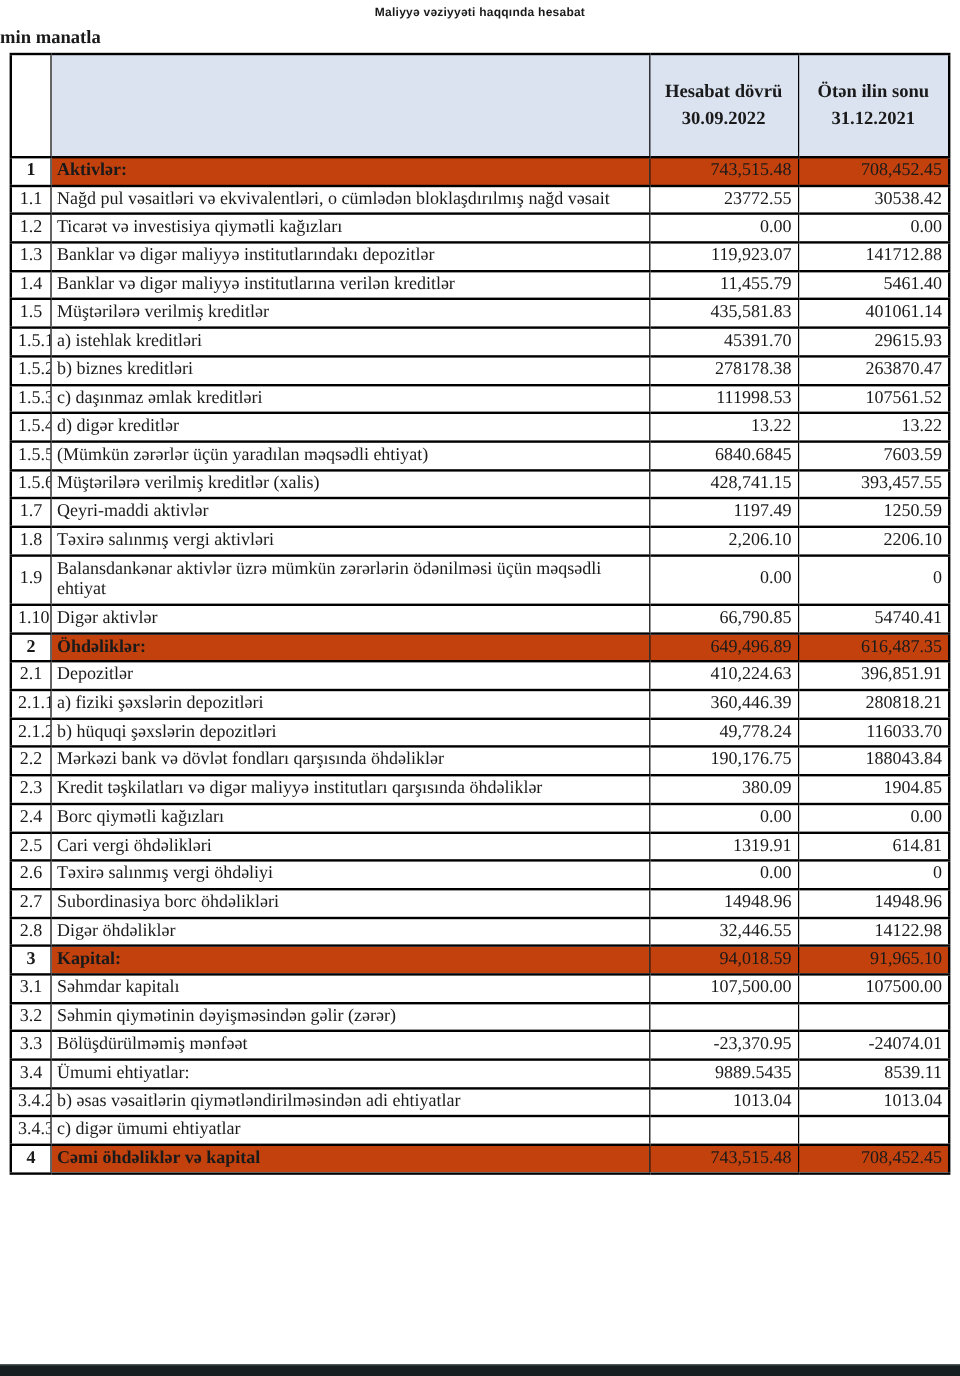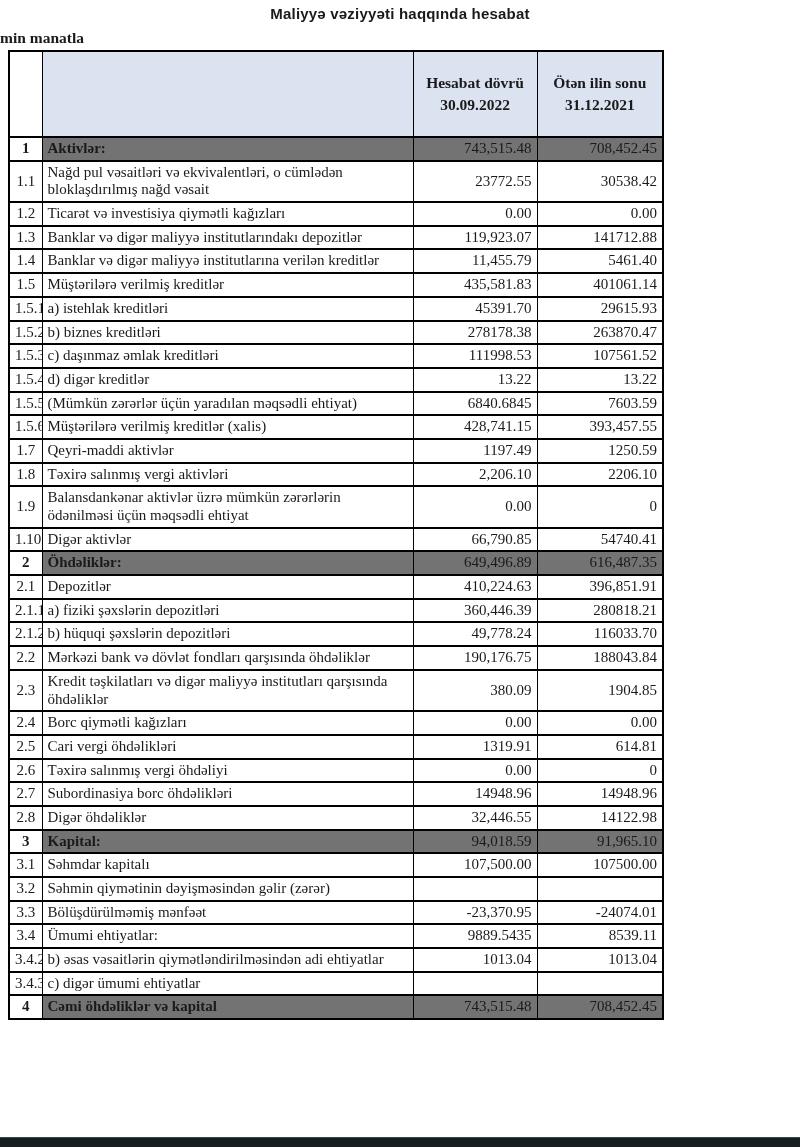--- a/index.html
+++ b/index.html
@@ -12,34 +12,34 @@
     position: relative;
     height: 1147px;
     font-family: "Liberation Serif", "DejaVu Serif", serif;
     color: #1a1a1a;
     overflow: hidden;
   }
   .page-title {
     text-align: center;
     font-family: "Liberation Sans", "DejaVu Sans", sans-serif;
     font-weight: bold;
-    font-size: 15px;
+    font-size: 10px;
     padding-top: 5px;
     letter-spacing: 0.2px;
   }
   .unit-note {
     text-align: left;
     font-weight: bold;
     font-size: 15.5px;
     padding: 7px 10px 3px 0;
   }
   table.fin {
     border-collapse: collapse;
     table-layout: fixed;
-    width: 656px;
+    width: 784px;
     margin-left: 8px;
     font-size: 15px;
   }
   table.fin col.c-no     { width: 33px; }
   table.fin col.c-label  { width: auto; }
   table.fin col.c-cur    { width: 124px; }
   table.fin col.c-prior  { width: 126px; }
   table.fin td, table.fin th {
     border: 1.6px solid #000;
     border-top-width: 2.2px;
@@ -59,21 +59,21 @@
   }
   thead th.no-head { background: #ffffff; }
   thead th .hdr-line { display: block; padding: 2px 0; }
   td.no {
     text-align: center;
     padding-left: 2px;
     padding-right: 2px;
   }
   td.label { text-align: left; padding-left: 6px; }
   td.current, td.prior { text-align: right; padding-right: 5px; }
-  tr.section td { background: #737373; }
+  tr.section td { background: #c2410c; }
   tr.section td.no { background: #ffffff; font-weight: bold; }
   tr.section td.label { font-weight: bold; }
   .bottom-bar {
     position: absolute;
     left: 0;
     bottom: 0;
     width: 800px;
     height: 9px;
     background: #161e22;
     border-top: 1px solid #3a4a44;

